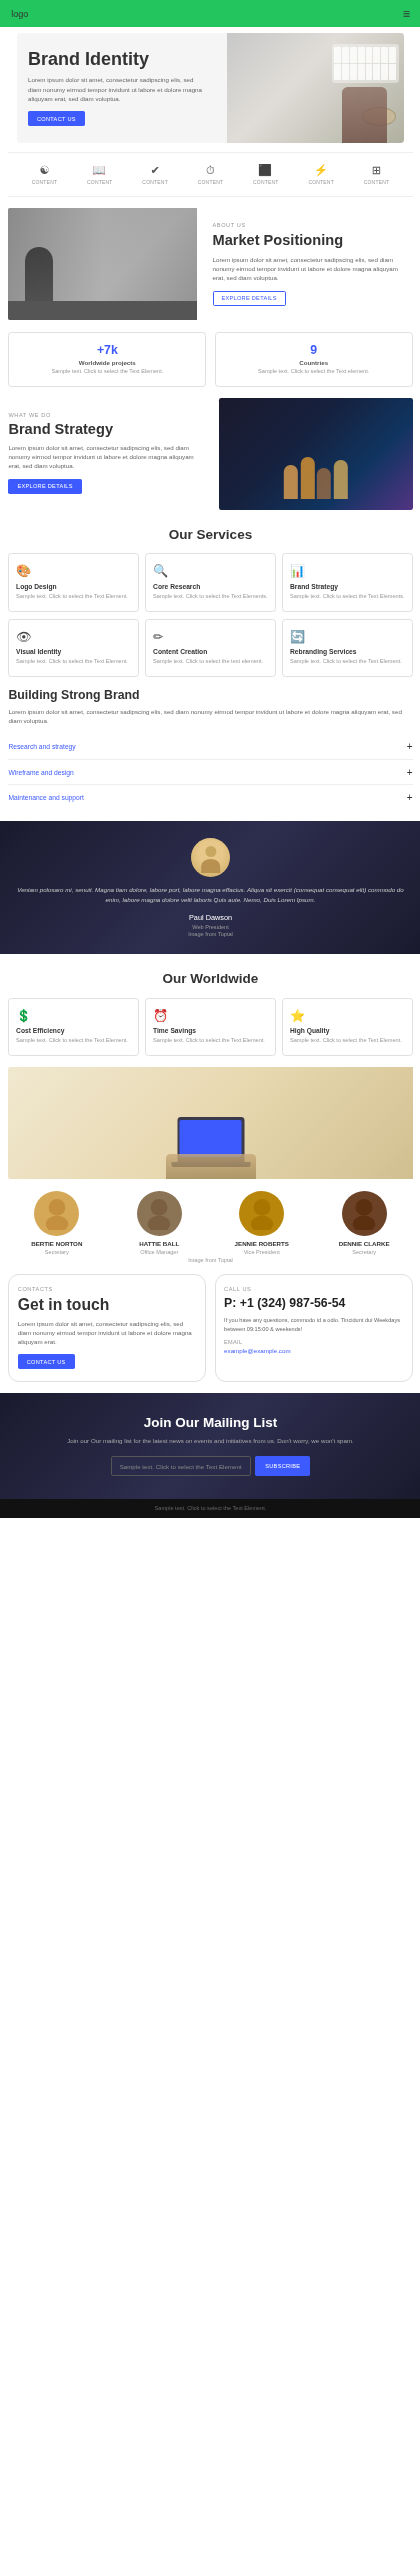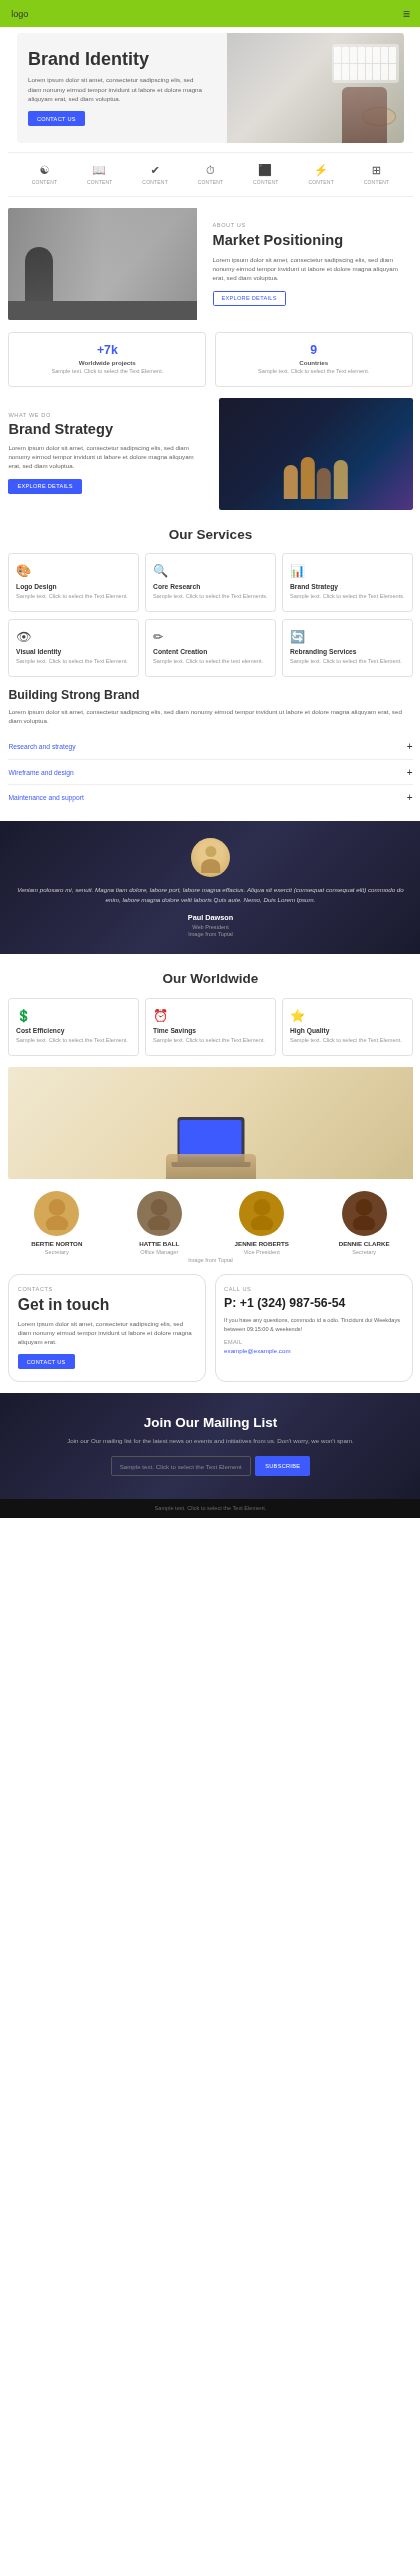--- a/index.html
+++ b/index.html
@@ -1,21 +1,21 @@
 <!DOCTYPE html>
 <html style="font-size:9px"><head>
   <meta charset="utf-8">
   <style>
     * { box-sizing: border-box; margin: 0; padding: 0; }
     body { font-family: 'Arial', sans-serif; background: #fff; color: #333; width: 421px; }
 
     
     nav {
       display: flex; align-items: center; justify-content: space-between;
-      padding: 6.7px 11.2px; background: #84cc16;
+      padding: 6.7px 11.2px; background: #22c55e;
     }
 
     
     .hero {
       display: flex; margin: 5.6px 8.4px 8.4px; gap: 11px;
       background: #f5f5f5; border-radius: 3.4px; overflow: hidden; min-height: 101px;
     }
     .hero-text { padding: 17px 11.2px; flex: 1; }
     .hero-title { font-size: 18px; font-weight: 700; line-height: 1.1; margin-bottom: 5.6px; }
     .hero-desc { font-size: 6.2px; color: #666; line-height: 1.5; margin-bottom: 7.9px; }
@@ -121,21 +121,21 @@
     .testimonial-avatar {
       width: 39px; height: 39px; border-radius: 50%;
       background: linear-gradient(135deg, #d4a857, #b8860b);
       margin: 0 auto 8.4px; overflow: hidden; position: relative;
     }
     .avatar-face {
       width: 100%; height: 100%;
       background: radial-gradient(circle at 50% 40%, #e8c88a 40%, #c8a860 100%);
     }
     .testimonial-text { font-size: 6.2px; color: #ccc; line-height: 1.6; margin-bottom: 7.9px; font-style: italic; }
-    .testimonial-name { font-size: 7.3px; font-weight: 700; color: #fff; margin-bottom: 1.7px; }
+    .testimonial-name { font-size: 7.3px; font-weight: 400; color: #fff; margin-bottom: 1.7px; }
     .testimonial-role { font-size: 5.6px; color: #999; margin-bottom: 1.7px; }
     .testimonial-company { font-size: 5.6px; color: #999; }
 
     
     .benefits-grid {
       display: grid; grid-template-columns: repeat(3, 1fr);
       gap: 6.7px; margin: 0 8.4px 11.2px;
     }
     .benefit-card {
       border: 0.6px solid #e0e0e0; border-radius: 3.4px; padding: 10px 6.7px;

